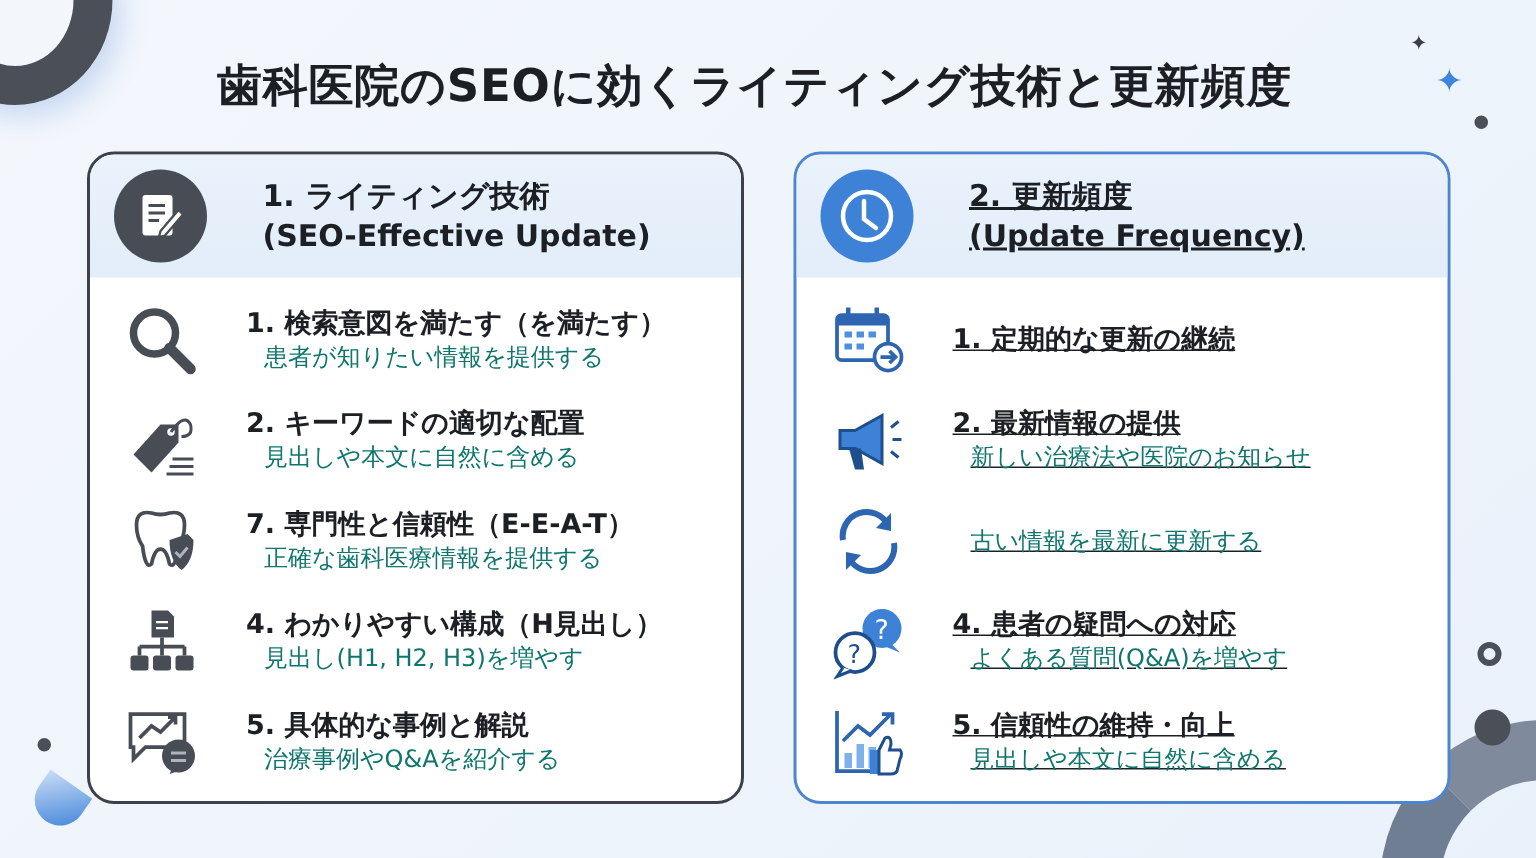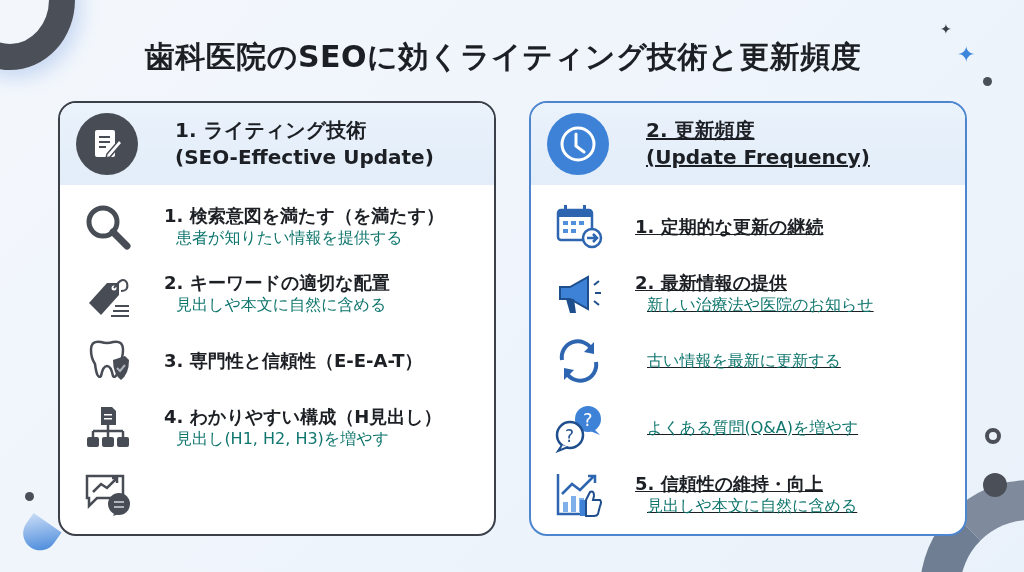--- a/index.html
+++ b/index.html
@@ -124,21 +124,22 @@
     </div>
     <div class="item">
       <div class="item-icon">
         <svg width="50" height="50" viewBox="0 0 50 50">
             <path d="M8 14 Q8 4 18 6 Q24 8 30 6 Q40 4 40 14 Q40 22 36 28 Q34 44 30 40 Q28 30 24 30 Q20 30 18 40 Q14 44 12 28 Q8 22 8 14 Z" fill="none" stroke="#474c55" stroke-width="2.5"></path>
             <path d="M30 24 L42 20 L46 24 Q46 38 38 44 Q30 38 30 24 Z" fill="#474c55"></path>
             <path d="M34 32 L37 35 L42 29" fill="none" stroke="#aeb4bd" stroke-width="2"></path>
           </svg>
       </div>
       <div class="item-text">
-        <div class="item-title">3. 専門性と信頼性（E-E-A-T）</div>
+        <div class="item-title">7. 専門性と信頼性（E-E-A-T）</div>
+        <div class="item-desc">正確な歯科医療情報を提供する</div>
       </div>
     </div>
     <div class="item">
       <div class="item-icon">
         <svg width="50" height="50" viewBox="0 0 50 50">
             <path d="M18 4 L29 4 L33 8 L33 22 L18 22 Z" fill="#474c55"></path>
             <rect x="21" y="11" width="8" height="1.5" fill="#fff"></rect>
             <rect x="21" y="15" width="8" height="1.5" fill="#fff"></rect>
             <path d="M25 22 V28 M10 28 H40 M10 28 V34 M25 28 V34 M40 28 V34" stroke="#474c55" stroke-width="2.5" fill="none"></path>
             <rect x="4" y="34" width="12" height="10" rx="2" fill="#474c55"></rect>
@@ -155,20 +156,24 @@
       <div class="item-icon">
         <svg width="50" height="50" viewBox="0 0 50 50">
             <path d="M4 6 H40 V28 H14 L6 36 V28 H4 Z" fill="none" stroke="#474c55" stroke-width="2.5"></path>
             <path d="M10 22 L18 14 L24 18 L34 8" fill="none" stroke="#474c55" stroke-width="2.5"></path>
             <path d="M29 8 H34 V13" fill="none" stroke="#474c55" stroke-width="2.5"></path>
             <circle cx="36" cy="34" r="11" fill="#474c55"></circle>
             <path d="M30 46 L32 42 L36 44 Z" fill="#474c55"></path>
             <rect x="31" y="31" width="10" height="2" fill="#aeb4bd"></rect>
             <rect x="31" y="36" width="10" height="2" fill="#aeb4bd"></rect>
           </svg>
+      </div>
+      <div class="item-text">
+        <div class="item-title">5. 具体的な事例と解説</div>
+        <div class="item-desc">治療事例やQ&amp;Aを紹介する</div>
       </div>
     </div>
   </div>
 </section>
 
 <section class="panel right">
   <div class="panel-head">
     <div class="head-icon">
       <svg width="40" height="40" viewBox="0 0 40 40">
           <circle cx="20" cy="20" r="16" fill="none" stroke="#fff" stroke-width="3"></circle>
@@ -234,20 +239,21 @@
         <svg width="50" height="50" viewBox="0 0 50 50">
             <circle cx="34" cy="16" r="13" fill="#3d82d6"></circle>
             <path d="M40 26 L46 32 L36 28 Z" fill="#3d82d6"></path>
             <text x="29" y="23" font-size="18" fill="#fff" font-family="DejaVu Sans, sans-serif">?</text>
             <circle cx="16" cy="32" r="13" fill="#fff" stroke="#1f4e8c" stroke-width="2.5"></circle>
             <path d="M8 42 L4 48 L14 44" fill="#fff" stroke="#1f4e8c" stroke-width="2"></path>
             <text x="11" y="39" font-size="17" fill="#1f4e8c" font-family="DejaVu Sans, sans-serif">?</text>
           </svg>
       </div>
       <div class="item-text">
+        <div class="item-title">4. 患者の疑問への対応</div>
         <div class="item-desc">よくある質問(Q&amp;A)を増やす</div>
       </div>
     </div>
     <div class="item">
       <div class="item-icon">
         <svg width="50" height="50" viewBox="0 0 50 50">
             <path d="M4 4 V44 H30" fill="none" stroke="#2e65b0" stroke-width="2.5"></path>
             <g fill="#7fb0ea">
               <rect x="9" y="32" width="5" height="10"></rect>
               <rect x="17" y="26" width="5" height="16"></rect>

